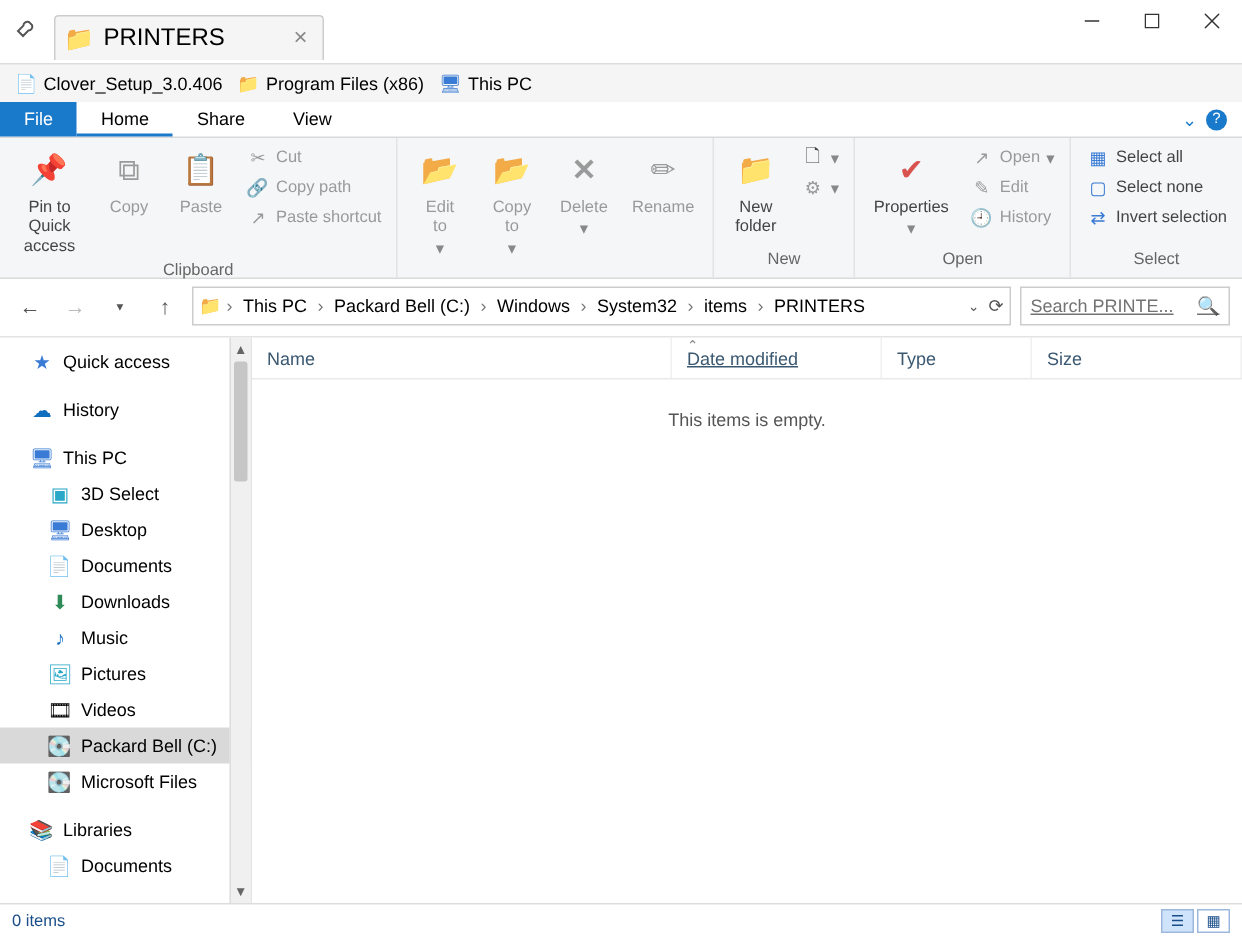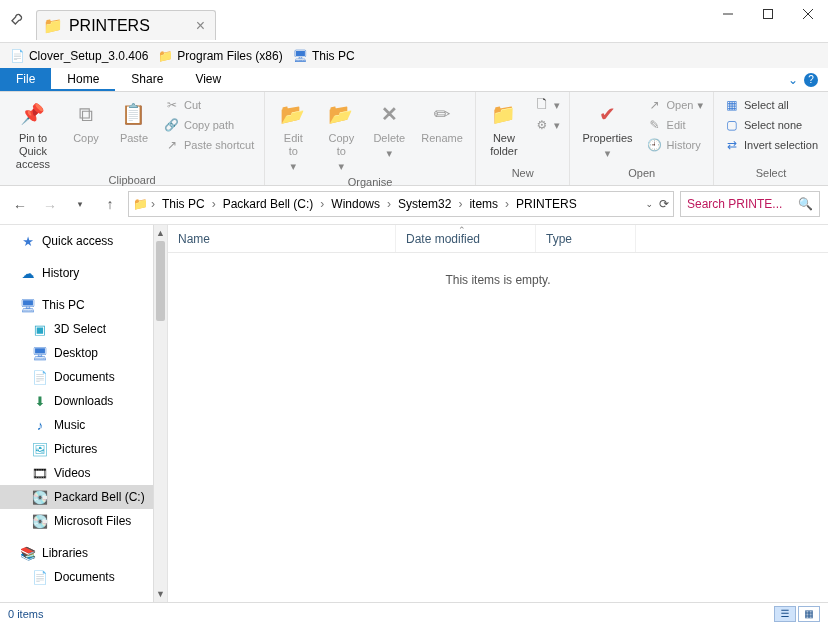--- a/index.html
+++ b/index.html
@@ -39,37 +39,37 @@
 .rsmall .sicn { width:16px; height:16px; display:flex; align-items:center; justify-content:center; font-size:12px; }
 
 
 .navrow { height: 36px; display: flex; align-items: center; gap: 6px; padding: 4px 8px; }
 .nav-btn { width: 24px; height: 24px; display: flex; align-items: center; justify-content: center; color: #555; cursor: pointer; font-size:14px; }
 .nav-btn.disabled { color: #bbb; }
 .address { flex: 1; border: 1px solid #ccc; height: 26px; display: flex; align-items: center; padding: 0 4px; font-size: 12px; gap: 2px; overflow:hidden; }
 .crumb { padding: 2px 4px; cursor: pointer; white-space:nowrap; }
 .crumb-sep { color:#777; padding:0 1px; }
 .addr-refresh { margin-left:auto; display:flex; align-items:center; gap:6px; color:#555;}
-.searchbox { width: 140px; border: 1px solid #ccc; height: 26px; display: flex; align-items: center; padding: 0 6px; font-size: 12px; color: #be185d; justify-content: space-between; }
+.searchbox { width: 140px; border: 1px solid #ccc; height: 26px; display: flex; align-items: center; padding: 0 6px; font-size: 12px; color: #737373; justify-content: space-between; text-decoration: underline; }
 
 
 .content { position: absolute; top: 224px; bottom: 22px; left: 0; right: 0; display: flex; border-top:1px solid #e3e3e3; }
 .sidebar { width: 168px; border-right: 1px solid #e3e3e3; overflow-y: auto; font-size: 12px; padding-top: 4px; position:relative; }
 .sidebar-scroll { position:absolute; right:0; top:0; bottom:0; width:14px; background:#f0f0f0; border-left:1px solid #ddd; }
 .sidebar-scroll .arrow { height:16px; display:flex; align-items:center; justify-content:center; color:#666; font-size:9px; cursor:pointer;}
 .sidebar-scroll .thumb { position:absolute; top:16px; left:2px; right:2px; height:80px; background:#c6c6c6; border-radius:2px;}
 .tree-item { display: flex; align-items: center; gap: 6px; padding: 4px 4px 4px 20px; cursor: pointer; white-space:nowrap; }
 .tree-item.pad1 { padding-left: 32px; }
 .tree-item.sel { background: #d9d9d9; }
 .tree-item .ticon { width: 16px; height: 16px; display:flex; align-items:center; justify-content:center; font-size:13px; }
 .main { flex: 1; display: flex; flex-direction: column; }
 .colhead { height: 28px; border-bottom: 1px solid #e9e9e9; display: flex; align-items: center; font-size: 12px; color: #3b5871; position:relative; }
 .col { padding: 0 10px; border-right: 1px solid #f0f0f0; height:100%; display:flex; align-items:center; }
-.col.name { width: 228px; }
-.col.date { width: 140px; }
+.col.name { width: 280px; }
+.col.date { width: 140px; text-decoration: underline; }
 .col.type { width: 100px; }
 .col.size { flex: 1; }
 .sort-caret { position:absolute; left:290px; top:0; color:#888; font-size:9px;}
 .empty-msg { text-align: center; color: #555; font-size: 12px; padding: 20px; }
 
 
 .status { position: absolute; bottom: 0; left: 0; right: 0; height: 22px; border-top: 1px solid #ddd; display: flex; align-items: center; padding: 0 8px; font-size: 11px; color: #1a4e8a; justify-content: space-between; background:#fff; }
 .view-toggles { display:flex; gap:2px; }
 .view-toggles .vt { width:22px; height:16px; border:1px solid #9cb8dc; display:flex; align-items:center; justify-content:center; font-size:10px; color:#1a4e8a; cursor:pointer;}
 .view-toggles .vt.active { background:#cfe3fb; }
@@ -189,21 +189,20 @@
       <div class="rbtn disabled">
           <div class="ricon" style="font-weight:bold;">✕</div>
           <span>Delete</span>
           <span class="grey">▾</span>
         </div>
       <div class="rbtn disabled">
           <div class="ricon">✏</div>
           <span>Rename</span>
         </div>
     </div>
-    <div class="caption">Organise</div>
   </div>
 
   <div class="rgroup">
     <div class="body">
       <div class="rbtn">
           <div class="ricon folder-glyph">📁</div>
           <span style="white-space:pre-line">New
 folder</span>
         </div>
       <div class="rlist">
@@ -363,20 +362,21 @@
       <div class="thumb"></div>
       <div class="arrow" style="position:absolute;bottom:0;left:0;right:0;">▼</div>
     </div>
   </div>
   <div class="main">
     <div class="colhead">
       <div class="col name">Name</div>
       <span class="sort-caret">⌃</span>
       <div class="col date">Date modified</div>
       <div class="col type">Type</div>
+      <div class="col size">Size</div>
     </div>
     <div class="empty-msg">This items is empty.</div>
   </div>
 </div>
 
 <div class="status">
   <span>0 items</span>
   <div class="view-toggles">
     <div class="vt active">☰</div>
     <div class="vt">▦</div>

